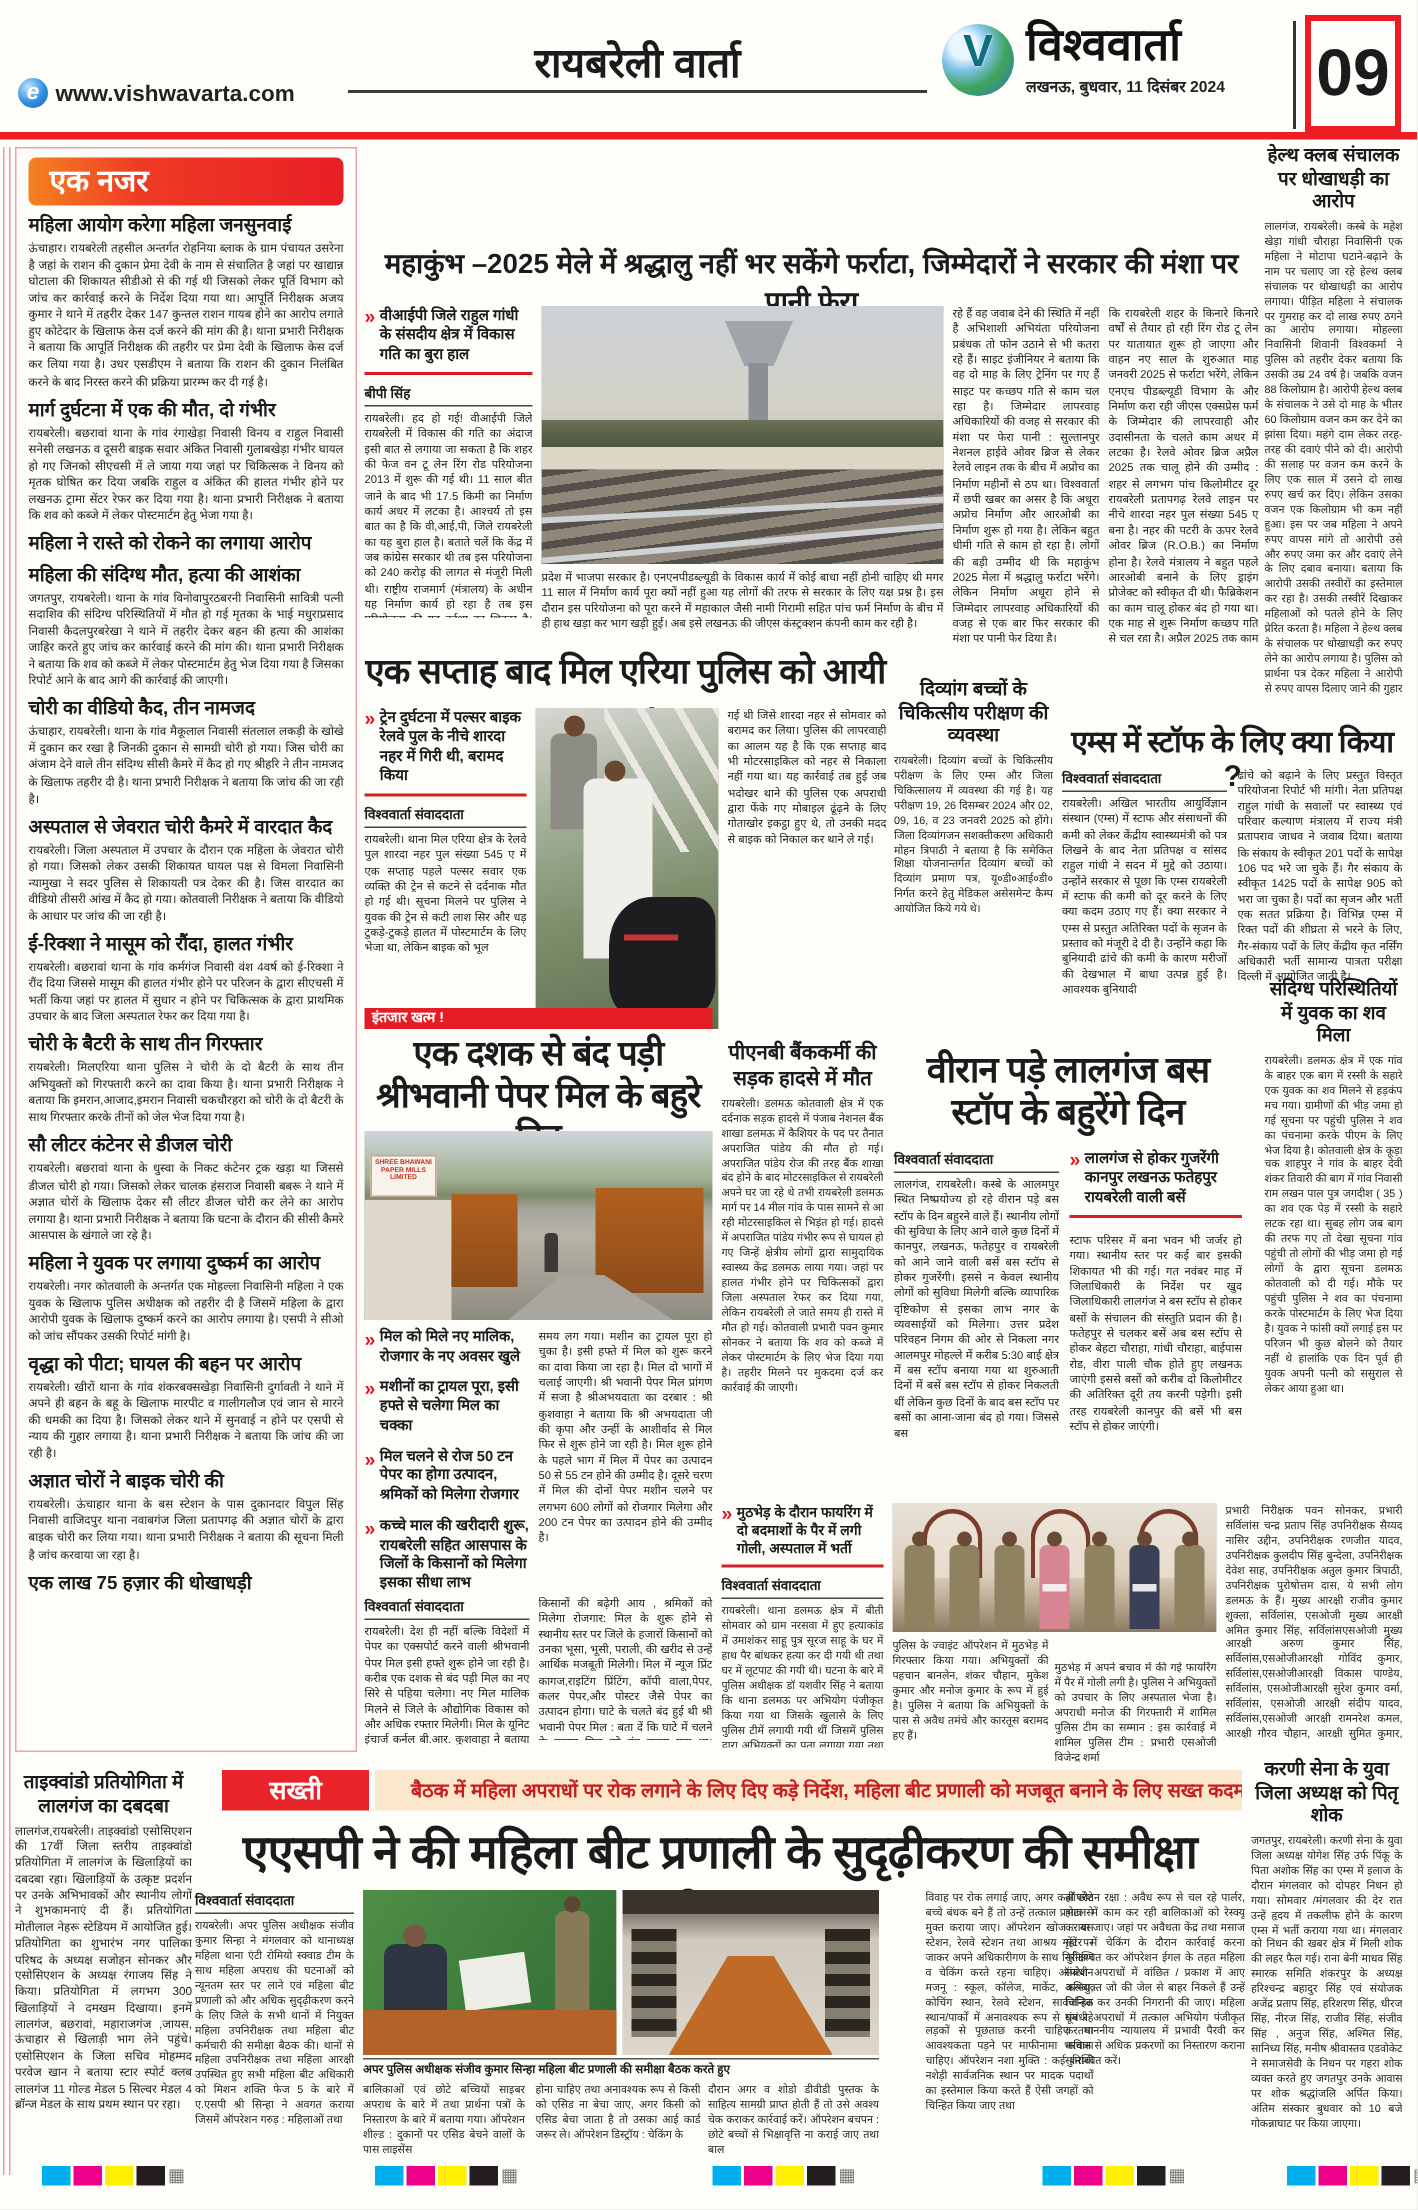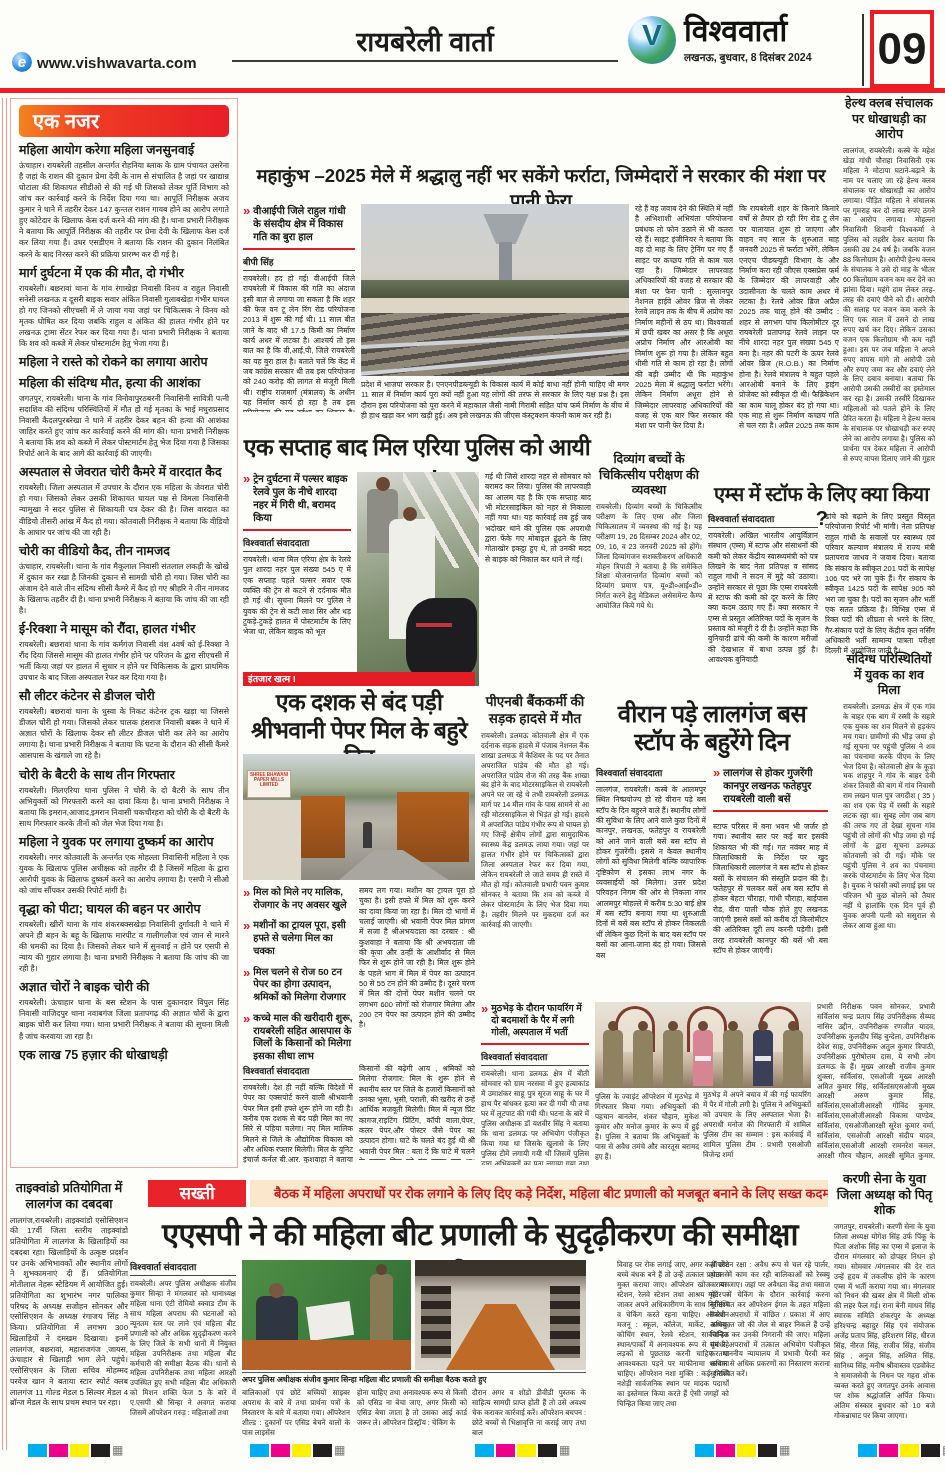--- a/index.html
+++ b/index.html
@@ -123,21 +123,21 @@
   .bus-c1 { position:absolute; left:0; top:66px; width:110px; height:190px; }
   .bus-bul { position:absolute; left:117px; top:66px; width:115px; }
   .bus-c2 { position:absolute; left:117px; top:122px; width:115px; height:134px; }
 
   
   .loot { position:absolute; left:481px; top:958px; width:454px; height:202px; }
   .loot h2 { font-size:29px; font-weight:900; text-align:center; letter-spacing:-.5px; }
   .loot-a { position:absolute; left:0; top:44px; width:108px; height:158px; }
   .loot-photo { left:114px; top:44px; width:216px; height:86px; }
   .loot-c2 { position:absolute; left:114px; top:134px; width:104px; height:68px; }
-  .loot-c3 { position:absolute; left:222px; top:132px; width:108px; height:68px; }
+  .loot-c3 { position:absolute; left:222px; top:150px; width:108px; height:68px;font-family:Liberation Serif, serif; }
   .loot-names { position:absolute; left:336px; top:44px; width:118px; height:158px; }
   .pp-bg { position:absolute; inset:0; background:linear-gradient(180deg,#e8e2d8 0%,#dccfbd 55%,#b9a78f 78%,#8d7a62 100%); }
   .pp-arch { position:absolute; top:4px; width:40px; height:46px; border:3px solid #7d3b2c; border-bottom:none;
              border-radius:20px 20px 0 0; background:rgba(244,234,220,.5); }
   .pp-fig { position:absolute; bottom:2px; width:20px; height:56px; border-radius:5px 5px 0 0; background:#8f8260; }
   .pp-fig::before { content:""; position:absolute; left:5px; top:-9px; width:10px; height:10px; border-radius:50%; background:#6b4a35; }
   .pp-fig.civ1 { background:#d88593; } .pp-fig.civ2 { background:#394058; }
   .pp-fig::after { content:""; position:absolute; left:2px; top:26px; width:16px; height:5px; background:rgba(250,250,248,.9); }
   .pp-fig.pol::after { display:none; }
 
@@ -190,21 +190,21 @@
       <span class="site-url">www.vishwavarta.com</span>
     </div>
     <div class="section-title">रायबरेली वार्ता</div>
     <div class="title-rule"></div>
     <div class="logo">
       <div class="globe">
         <div class="globe-v">V</div>
       </div>
       <div>
         <div class="masthead-name">विश्ववार्ता</div>
-        <div class="masthead-date">लखनऊ,  बुधवार, 8 दिसंबर 2024</div>
+        <div class="masthead-date">लखनऊ,  बुधवार, 11 दिसंबर 2024</div>
       </div>
     </div>
     <div class="hdr-vline"></div>
     <div class="pagebox">
       <span>09</span>
     </div>
   </div>
   <div class="hdr-rule"></div>
   <div class="edge-lines"></div>
 
@@ -221,38 +221,38 @@
         <p>रायबरेली। बछरावां थाना के गांव रंगाखेड़ा निवासी विनय व राहुल निवासी सनेसी लखनऊ व दूसरी बाइक सवार अंकित निवासी गुलाबखेड़ा गंभीर घायल हो गए जिनको सीएचसी में ले जाया गया जहां पर चिकित्सक ने विनय को मृतक घोषित कर दिया जबकि राहुल व अंकित की हालत गंभीर होने पर लखनऊ ट्रामा सेंटर रेफर कर दिया गया है। थाना प्रभारी निरीक्षक ने बताया कि शव को कब्जे में लेकर पोस्टमार्टम हेतु भेजा गया है।</p>
       </div>
     <div class="sb-item">
         <h3>महिला ने रास्ते को रोकने का लगाया आरोप</h3>
       </div>
     <div class="sb-item">
         <h3>महिला की संदिग्ध मौत, हत्या की आशंका</h3>
         <p>जगतपुर, रायबरेली। थाना के गांव विनोवापुरठबरनी निवासिनी सावित्री पत्नी सदाशिव की संदिग्ध परिस्थितियों में मौत हो गई मृतका के भाई मधुराप्रसाद निवासी कैदलपुरबरेखा ने थाने में तहरीर देकर बहन की हत्या की आशंका जाहिर करते हुए जांच कर कार्रवाई करने की मांग की। थाना प्रभारी निरीक्षक ने बताया कि शव को कब्जे में लेकर पोस्टमार्टम हेतु भेज दिया गया है जिसका रिपोर्ट आने के बाद आगे की कार्रवाई की जाएगी।</p>
       </div>
     <div class="sb-item">
+        <h3>चोरी का वीडियो कैद, तीन नामजद</h3>
+        <p>ऊंचाहार, रायबरेली। थाना के गांव मैकूलाल निवासी संतलाल लकड़ी के खोखे में दुकान कर रखा है जिनकी दुकान से सामग्री चोरी हो गया। जिस चोरी का अंजाम देने वाले तीन संदिग्ध सीसी कैमरे में कैद हो गए श्रीहरि ने तीन नामजद के खिलाफ तहरीर दी है। थाना प्रभारी निरीक्षक ने बताया कि जांच की जा रही है।</p>
+      </div>
+    <div class="sb-item">
         <h3>अस्पताल से जेवरात चोरी कैमरे में वारदात कैद</h3>
         <p>रायबरेली। जिला अस्पताल में उपचार के दौरान एक महिला के जेवरात चोरी हो गया। जिसको लेकर उसकी शिकायत घायल पक्ष से विमला निवासिनी न्यामुखा ने सदर पुलिस से शिकायती पत्र देकर की है। जिस वारदात का वीडियो तीसरी आंख में कैद हो गया। कोतवाली निरीक्षक ने बताया कि वीडियो के आधार पर जांच की जा रही है।</p>
       </div>
     <div class="sb-item">
-        <h3>चोरी का वीडियो कैद, तीन नामजद</h3>
-        <p>ऊंचाहार, रायबरेली। थाना के गांव मैकूलाल निवासी संतलाल लकड़ी के खोखे में दुकान कर रखा है जिनकी दुकान से सामग्री चोरी हो गया। जिस चोरी का अंजाम देने वाले तीन संदिग्ध सीसी कैमरे में कैद हो गए श्रीहरि ने तीन नामजद के खिलाफ तहरीर दी है। थाना प्रभारी निरीक्षक ने बताया कि जांच की जा रही है।</p>
-      </div>
-    <div class="sb-item">
         <h3>ई-रिक्शा ने मासूम को रौंदा, हालत गंभीर</h3>
         <p>रायबरेली। बछरावां थाना के गांव कर्मगंज निवासी वंश 4वर्ष को ई-रिक्शा ने रौंद दिया जिससे मासूम की हालत गंभीर होने पर परिजन के द्वारा सीएचसी में भर्ती किया जहां पर हालत में सुधार न होने पर चिकित्सक के द्वारा प्राथमिक उपचार के बाद जिला अस्पताल रेफर कर दिया गया है।</p>
       </div>
     <div class="sb-item">
+        <h3>चोरी के बैटरी के साथ तीन गिरफ्तार</h3>
+        <p>रायबरेली। मिलएरिया थाना पुलिस ने चोरी के दो बैटरी के साथ तीन अभियुक्तों को गिरफ्तारी करने का दावा किया है। थाना प्रभारी निरीक्षक ने बताया कि इमरान,आजाद,इमरान निवासी चकचौरहरा को चोरी के दो बैटरी के साथ गिरफ्तार करके तीनों को जेल भेज दिया गया है।</p>
+      </div>
+    <div class="sb-item">
         <h3>सौ लीटर कंटेनर से डीजल चोरी</h3>
         <p>रायबरेली। बछरावां थाना के धुस्वा के निकट कंटेनर ट्रक खड़ा था जिससे डीजल चोरी हो गया। जिसको लेकर चालक हंसराज निवासी बबरू ने थाने में अज्ञात चोरों के खिलाफ देकर सौ लीटर डीजल चोरी कर लेने का आरोप लगाया है। थाना प्रभारी निरीक्षक ने बताया कि घटना के दौरान की सीसी कैमरे आसपास के खंगाले जा रहे है।</p>
-      </div>
-    <div class="sb-item">
-        <h3>चोरी के बैटरी के साथ तीन गिरफ्तार</h3>
-        <p>रायबरेली। मिलएरिया थाना पुलिस ने चोरी के दो बैटरी के साथ तीन अभियुक्तों को गिरफ्तारी करने का दावा किया है। थाना प्रभारी निरीक्षक ने बताया कि इमरान,आजाद,इमरान निवासी चकचौरहरा को चोरी के दो बैटरी के साथ गिरफ्तार करके तीनों को जेल भेज दिया गया है।</p>
       </div>
     <div class="sb-item">
         <h3>महिला ने युवक पर लगाया दुष्कर्म का आरोप</h3>
         <p>रायबरेली। नगर कोतवाली के अन्तर्गत एक मोहल्ला निवासिनी महिला ने एक युवक के खिलाफ पुलिस अधीक्षक को तहरीर दी है जिसमें महिला के द्वारा आरोपी युवक के खिलाफ दुष्कर्म करने का आरोप लगाया है। एसपी ने सीओ को जांच सौंपकर उसकी रिपोर्ट मांगी है।</p>
       </div>
     <div class="sb-item">
         <h3>वृद्धा को पीटा; घायल की बहन पर आरोप</h3>
         <p>रायबरेली। खीरों थाना के गांव शंकरबक्सखेड़ा निवासिनी दुर्गावती ने थाने में अपने ही बहन के बहू के खिलाफ मारपीट व गालीगलौज एवं जान से मारने की धमकी का दिया है। जिसको लेकर थाने में सुनवाई न होने पर एसपी से न्याय की गुहार लगाया है। थाना प्रभारी निरीक्षक ने बताया कि जांच की जा रही है।</p>
       </div>
     <div class="sb-item">

